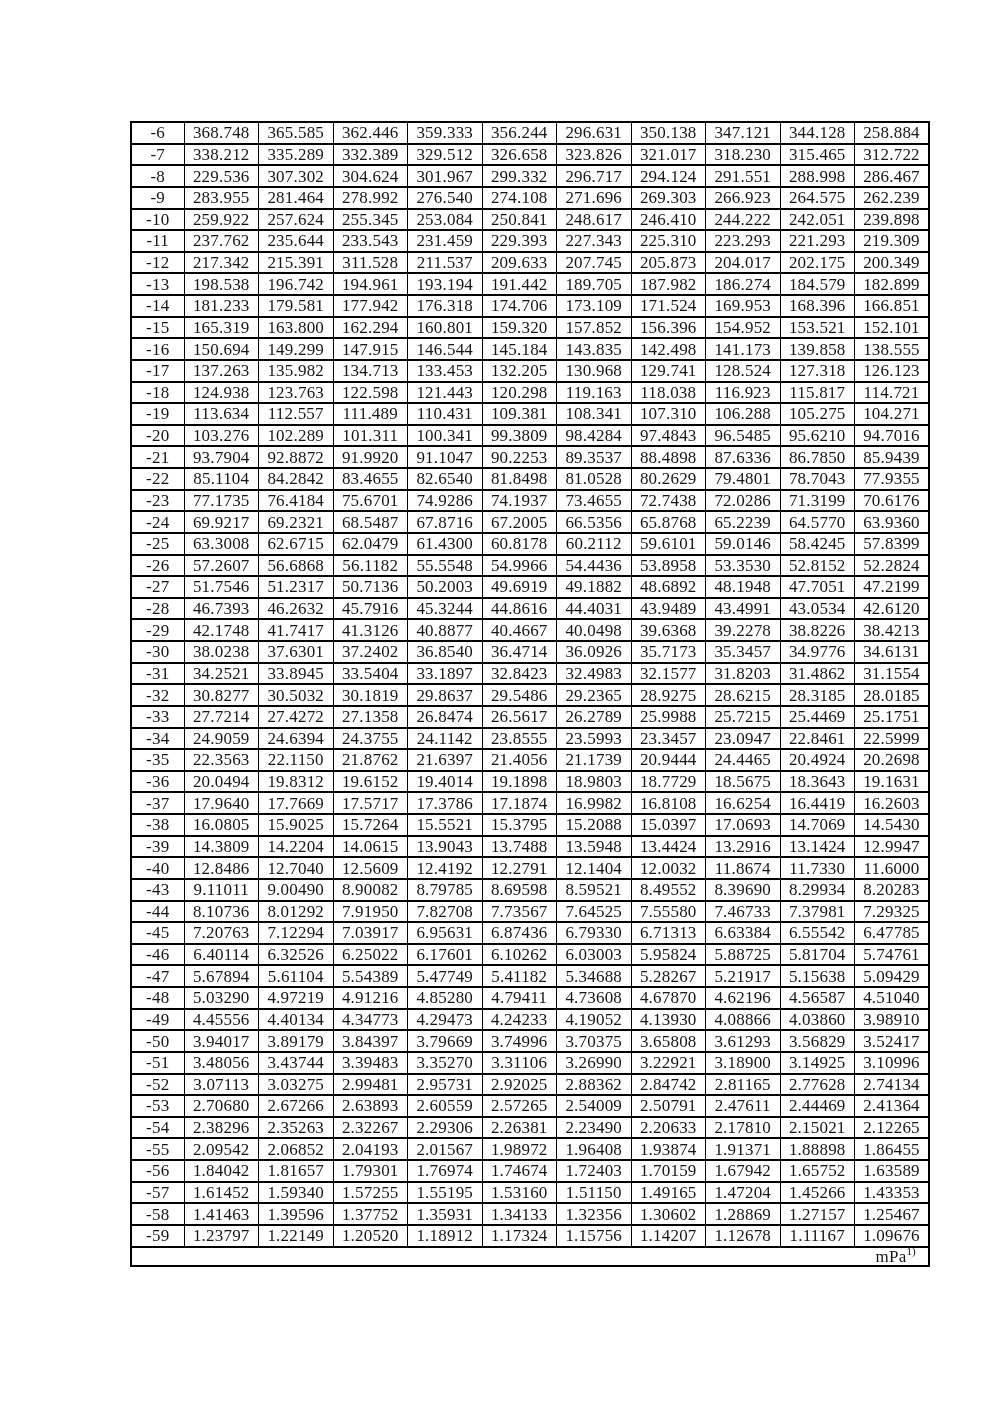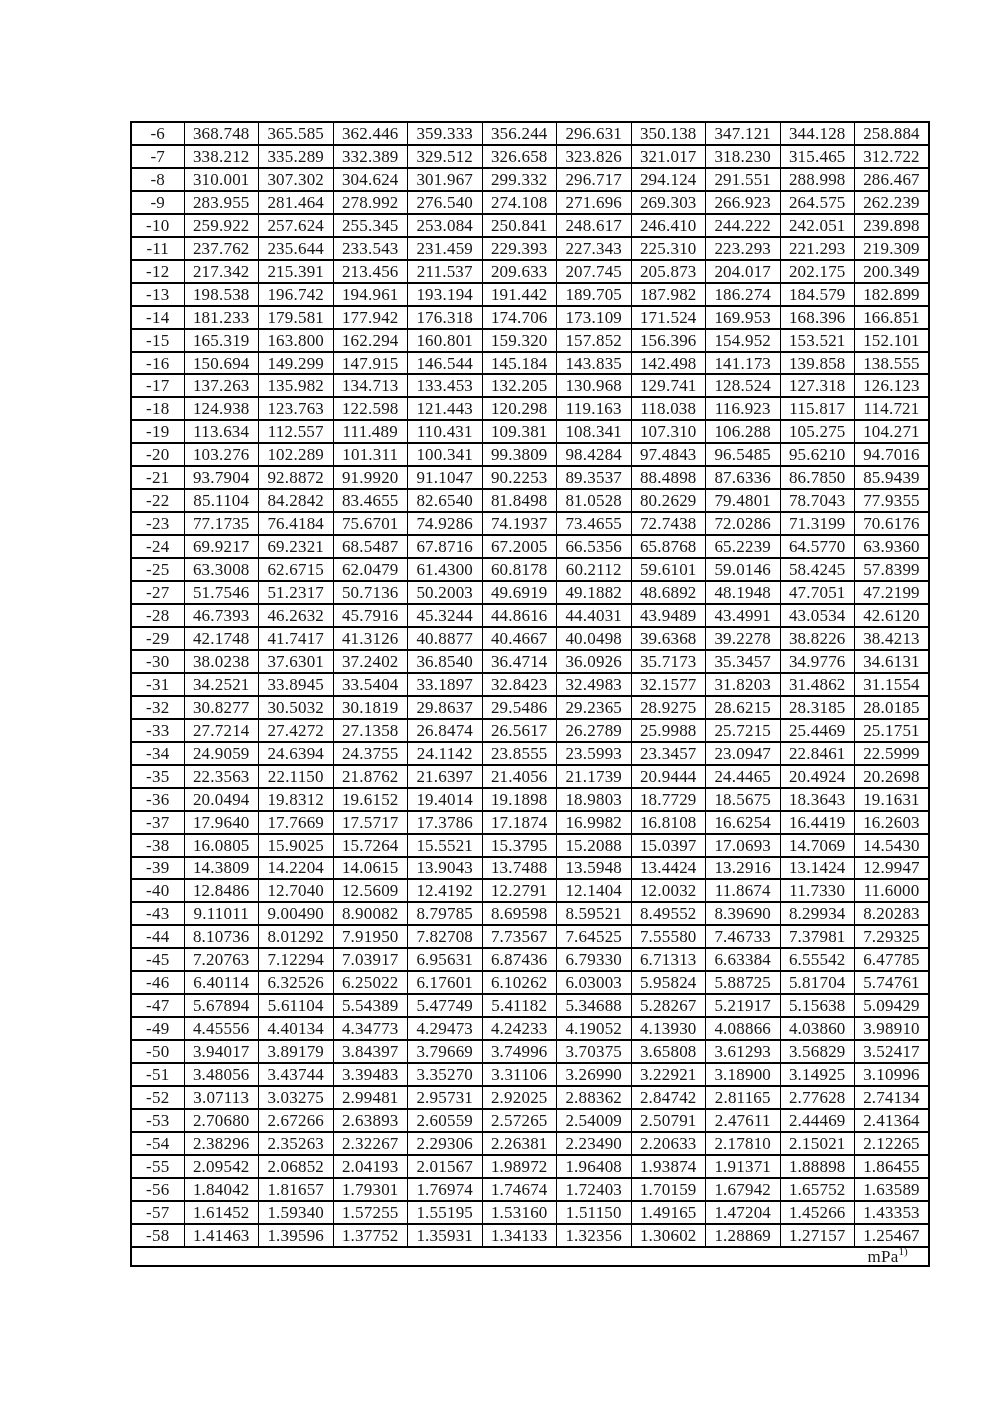--- a/index.html
+++ b/index.html
@@ -35,21 +35,21 @@
     padding: 0;
     white-space: nowrap;
     overflow: hidden;
     letter-spacing: 0.2px;
   }
   table.data-table td.tcol {
     border-left-width: 2px;
   }
   table.data-table td.unit-cell {
     text-align: right;
-    padding-right: 20px;
+    padding-right: 12px;
     border-width: 2px;
   }
   table.data-table sup {
     font-size: 11px;
     line-height: 0;
     vertical-align: super;
   }
 </style>
 </head>
 <body>
@@ -91,21 +91,21 @@
           <td>329.512</td>
           <td>326.658</td>
           <td>323.826</td>
           <td>321.017</td>
           <td>318.230</td>
           <td>315.465</td>
           <td>312.722</td>
         </tr>
         <tr>
           <td class="tcol">-8</td>
-          <td>310.001</td>
+          <td>229.536</td>
           <td>307.302</td>
           <td>304.624</td>
           <td>301.967</td>
           <td>299.332</td>
           <td>296.717</td>
           <td>294.124</td>
           <td>291.551</td>
           <td>288.998</td>
           <td>286.467</td>
         </tr>
@@ -145,21 +145,21 @@
           <td>227.343</td>
           <td>225.310</td>
           <td>223.293</td>
           <td>221.293</td>
           <td>219.309</td>
         </tr>
         <tr>
           <td class="tcol">-12</td>
           <td>217.342</td>
           <td>215.391</td>
-          <td>213.456</td>
+          <td>311.528</td>
           <td>211.537</td>
           <td>209.633</td>
           <td>207.745</td>
           <td>205.873</td>
           <td>204.017</td>
           <td>202.175</td>
           <td>200.349</td>
         </tr>
         <tr>
           <td class="tcol">-13</td>
@@ -324,20 +324,33 @@
           <td>62.0479</td>
           <td>61.4300</td>
           <td>60.8178</td>
           <td>60.2112</td>
           <td>59.6101</td>
           <td>59.0146</td>
           <td>58.4245</td>
           <td>57.8399</td>
         </tr>
         <tr>
+          <td class="tcol">-26</td>
+          <td>57.2607</td>
+          <td>56.6868</td>
+          <td>56.1182</td>
+          <td>55.5548</td>
+          <td>54.9966</td>
+          <td>54.4436</td>
+          <td>53.8958</td>
+          <td>53.3530</td>
+          <td>52.8152</td>
+          <td>52.2824</td>
+        </tr>
+        <tr>
           <td class="tcol">-27</td>
           <td>51.7546</td>
           <td>51.2317</td>
           <td>50.7136</td>
           <td>50.2003</td>
           <td>49.6919</td>
           <td>49.1882</td>
           <td>48.6892</td>
           <td>48.1948</td>
           <td>47.7051</td>
@@ -571,20 +584,33 @@
           <td>5.54389</td>
           <td>5.47749</td>
           <td>5.41182</td>
           <td>5.34688</td>
           <td>5.28267</td>
           <td>5.21917</td>
           <td>5.15638</td>
           <td>5.09429</td>
         </tr>
         <tr>
+          <td class="tcol">-48</td>
+          <td>5.03290</td>
+          <td>4.97219</td>
+          <td>4.91216</td>
+          <td>4.85280</td>
+          <td>4.79411</td>
+          <td>4.73608</td>
+          <td>4.67870</td>
+          <td>4.62196</td>
+          <td>4.56587</td>
+          <td>4.51040</td>
+        </tr>
+        <tr>
           <td class="tcol">-49</td>
           <td>4.45556</td>
           <td>4.40134</td>
           <td>4.34773</td>
           <td>4.29473</td>
           <td>4.24233</td>
           <td>4.19052</td>
           <td>4.13930</td>
           <td>4.08866</td>
           <td>4.03860</td>
@@ -700,20 +726,33 @@
           <td>1.39596</td>
           <td>1.37752</td>
           <td>1.35931</td>
           <td>1.34133</td>
           <td>1.32356</td>
           <td>1.30602</td>
           <td>1.28869</td>
           <td>1.27157</td>
           <td>1.25467</td>
         </tr>
+        <tr>
+          <td class="tcol">-59</td>
+          <td>1.23797</td>
+          <td>1.22149</td>
+          <td>1.20520</td>
+          <td>1.18912</td>
+          <td>1.17324</td>
+          <td>1.15756</td>
+          <td>1.14207</td>
+          <td>1.12678</td>
+          <td>1.11167</td>
+          <td>1.09676</td>
+        </tr>
       </tbody>
     <tfoot>
       <tr>
         <td colspan="11" class="unit-cell"><span>mPa</span><sup>1)</sup></td>
       </tr>
     </tfoot>
   </table>
 </div>
 
 </body></html>

